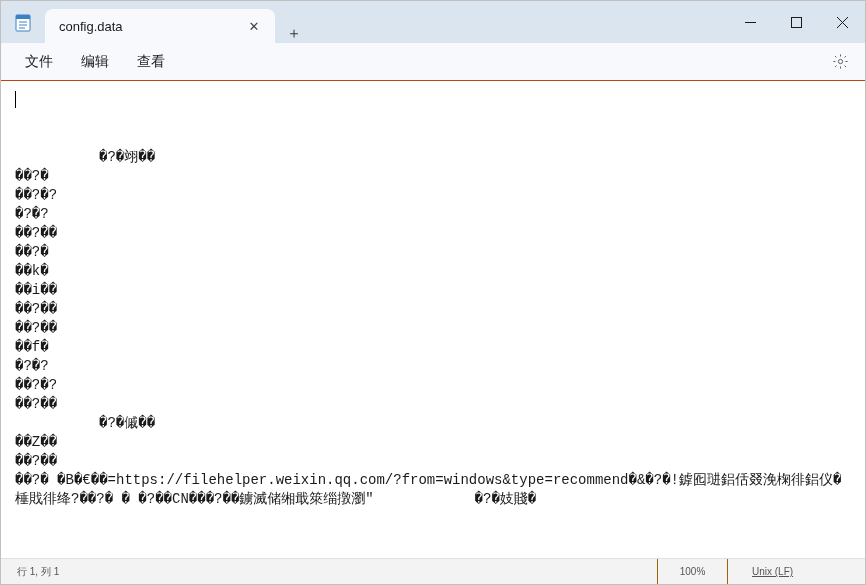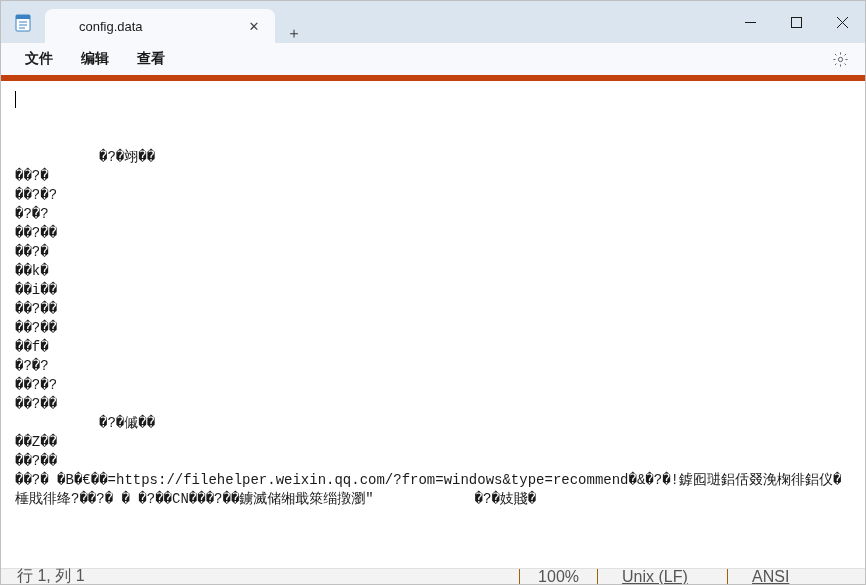--- a/index.html
+++ b/index.html
@@ -40,21 +40,21 @@
     min-width: 230px;
     background: #f7f9fc;
     border-top-left-radius: 8px;
     border-top-right-radius: 8px;
     display: flex;
     align-items: center;
     padding: 0 10px 0 14px;
     font-size: 13px;
     position: relative;
   }
-  .tab .tab-title { flex: 1; margin-left: 20px; }
+  .tab .tab-title { flex: 1; }
   .tab .tab-close {
     width: 22px; height: 22px;
     display: flex; align-items: center; justify-content: center;
     border-radius: 4px;
     font-size: 13px;
     color: #444;
   }
   .newtab {
     width: 38px;
     display: flex;
@@ -78,22 +78,21 @@
     font-family: "Segoe UI Symbol", sans-serif;
   }
   .win-btn svg { width: 11px; height: 11px; stroke: #1a1a1a; stroke-width: 1; fill: none; }
   
   .menubar {
     height: 38px;
     background: #f7f9fc;
     display: flex;
     align-items: center;
     padding: 0 10px;
-    border-bottom: 6px solid #c2410c;
-    font-weight: bold;
+    border-bottom: 1px solid #c2410c;
   }
   .menu-item {
     padding: 6px 14px;
     font-size: 14px;
     border-radius: 4px;
   }
   .menu-spacer { flex: 1; }
   .settings-btn {
     width: 30px; height: 30px;
     display: flex; align-items: center; justify-content: center;
@@ -117,26 +116,26 @@
     position: absolute;
     top: 10px;
     left: 14px;
     width: 1px;
     height: 17px;
     background: #000;
   }
   .editor .line { min-height: 19px; }
   
   .statusbar {
-    height: 16px;
+    height: 26px;
     background: #f3f3f3;
     border-top: 1px solid #e0e0e0;
     display: flex;
     align-items: center;
-    font-size: 16px;
+    font-size: 10px;
     color: #555;
     padding: 0 8px;
   }
   .status-left { flex: 1; padding-left: 8px; }
   .status-cell {
     padding: 0 18px;
     border-left: 1px solid #a16207;
     height: 100%;
     display: flex;
     align-items: center;
@@ -201,14 +200,13 @@
 </div>
 
 <div class="editor" id="editor">
   <div class="caret"></div>
 <div class="line"></div><div class="line">          �?�翊��</div><div class="line">��?�</div><div class="line">��?�?</div><div class="line">�?�?</div><div class="line">��?��</div><div class="line">��?�</div><div class="line">��k�</div><div class="line">��i��</div><div class="line">��?��</div><div class="line">��?��</div><div class="line">��f�</div><div class="line">�?�?</div><div class="line">��?�?</div><div class="line">��?��</div><div class="line">          �?�傶��</div><div class="line">��Z��</div><div class="line">��?��</div><div class="line">��?� �B�€��=https://filehelper.weixin.qq.com/?from=windows&amp;type=recommend�&amp;�?�!鎼囮琎鋁佸叕浼椈徘鋁仪�棰戝徘绛?��?� � �?��CN���?��鐪滅储缃戢箂缁撴瀏"            �?�妓賤�</div></div>
 
 <div class="statusbar">
   <div class="status-left">行 1, 列 1</div>
   <div class="status-cell">100%</div>
   <div class="status-cell wide">Unix (LF)</div>
-  <div class="status-cell wide">ANSI</div>
 </div>
 
 </body></html>

